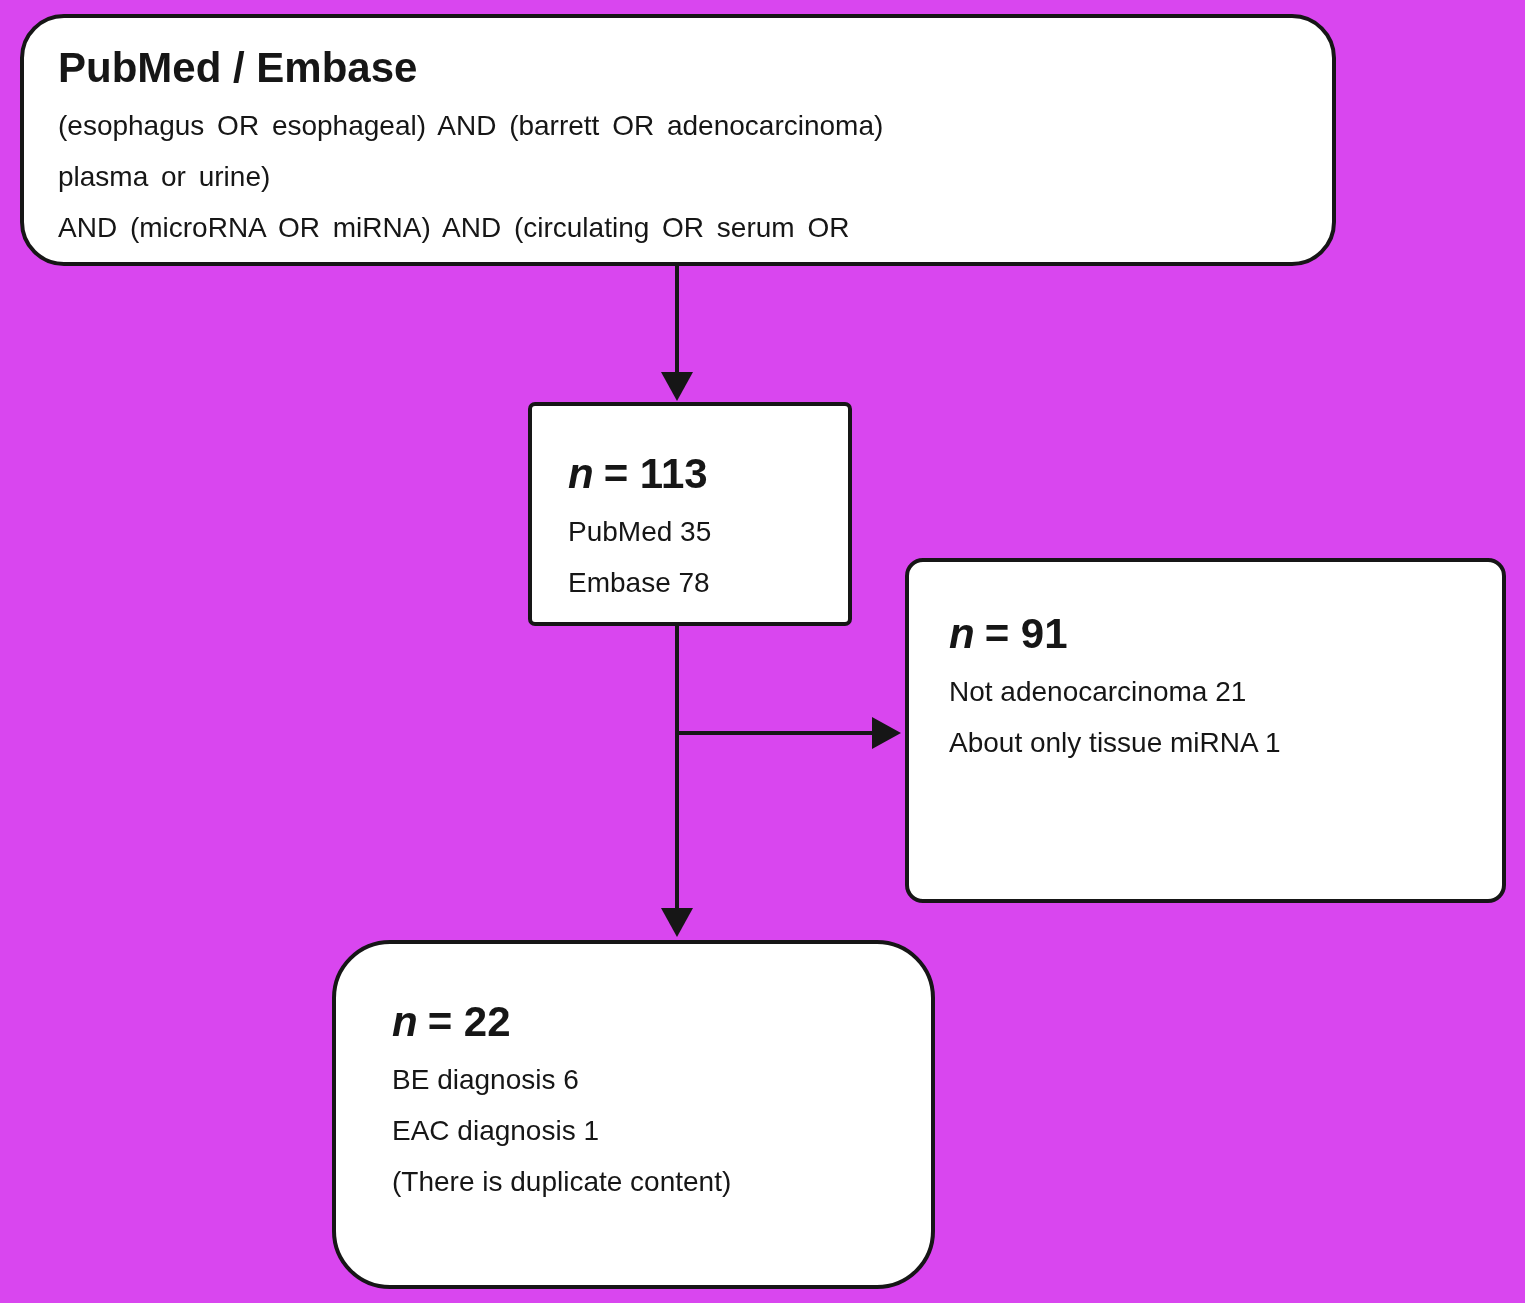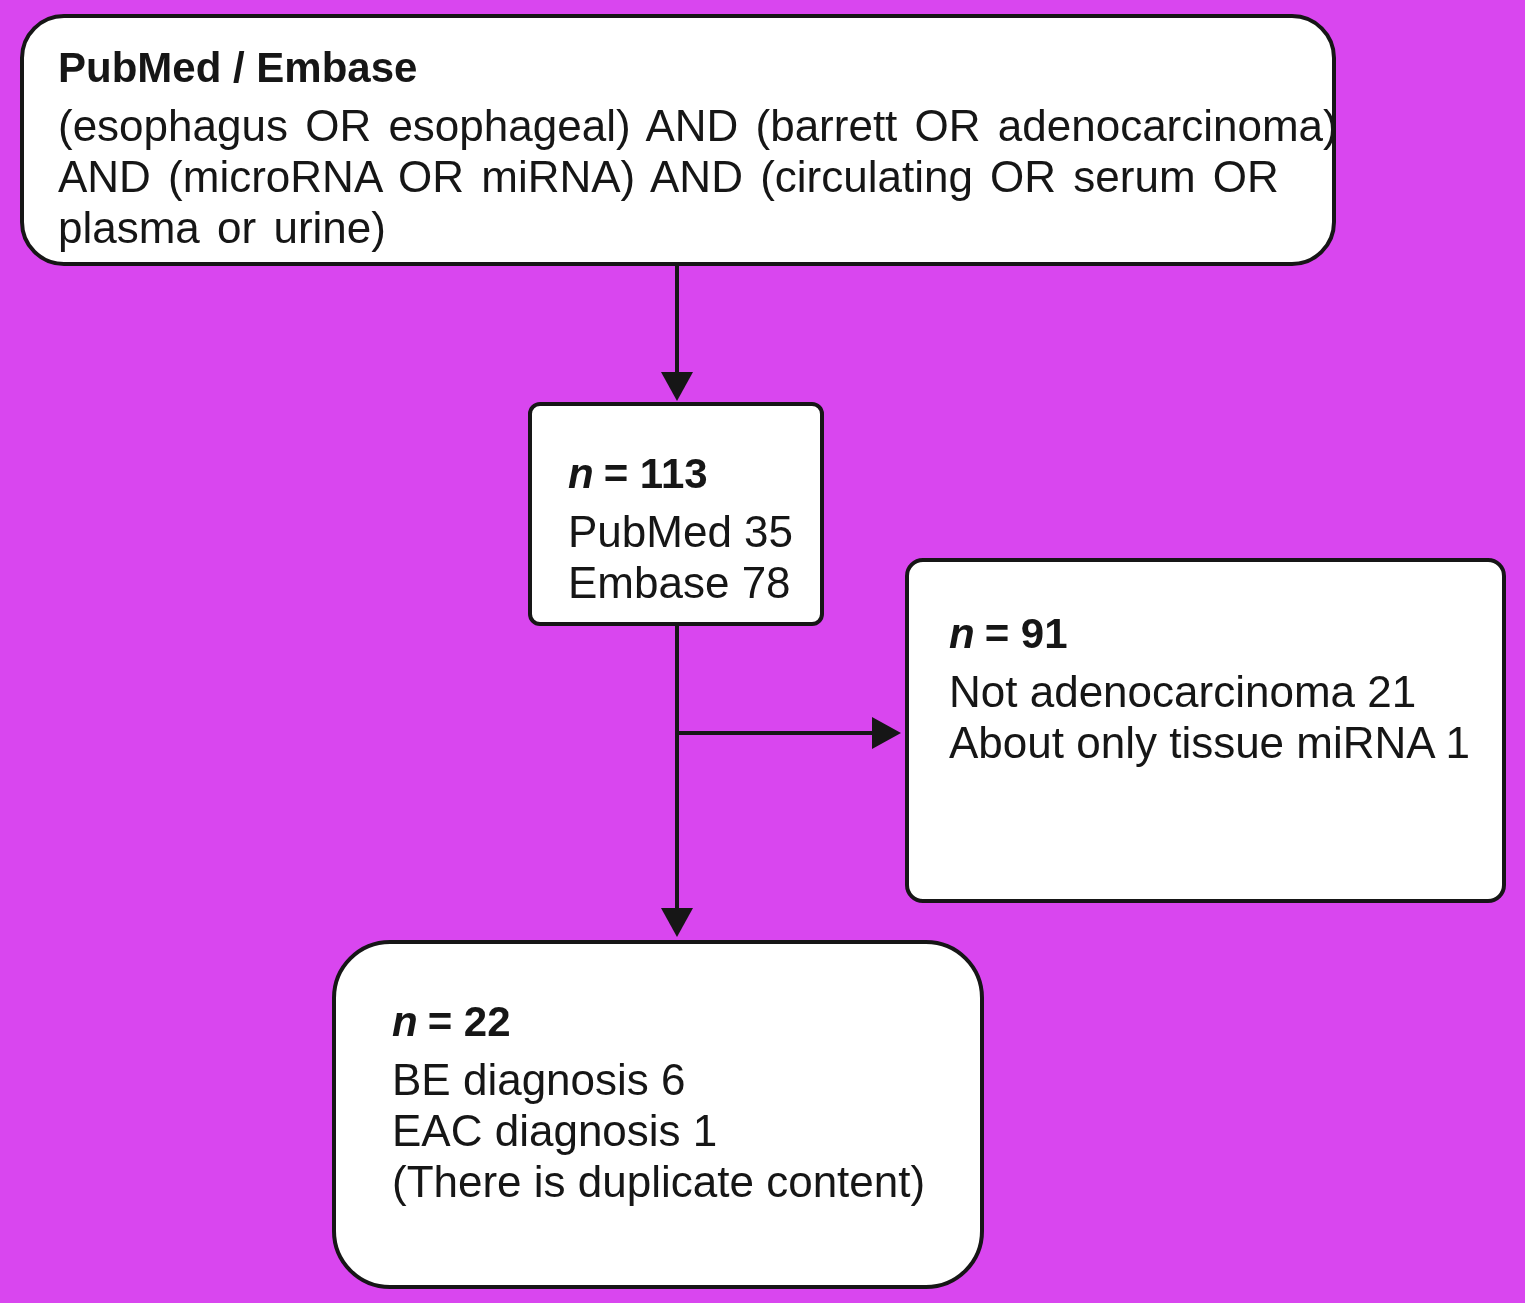--- a/index.html
+++ b/index.html
@@ -28,53 +28,53 @@
     font-weight: 700;
     line-height: 52px;
     white-space: nowrap;
   }
   .n-sym {
     font-style: italic;
     font-weight: 700;
     margin-right: 10px;
   }
   .box-line {
-    font-size: 44px;
+    font-size: 28px;
     line-height: 51px;
     white-space: nowrap;
   }
   
   #box-source {
     left: 20px; top: 14px;
     width: 1316px; height: 252px;
     border-radius: 44px;
     padding: 24px 30px 0 34px;
   }
   #box-source .box-line { word-spacing: 5px; }
   #box-source .box-title { margin-bottom: 6px; }
 
   #box-identified {
     left: 528px; top: 402px;
-    width: 296px; height: 224px;
-    border-radius: 12px;
+    width: 324px; height: 224px;
+    border-radius: 7px;
     padding: 42px 0 0 36px;
   }
   #box-identified .box-title { margin-bottom: 6px; }
 
   #box-excluded {
     left: 905px; top: 558px;
     width: 601px; height: 345px;
     border-radius: 18px;
     padding: 46px 0 0 40px;
   }
   #box-excluded .box-title { margin-bottom: 6px; }
 
   #box-included {
     left: 332px; top: 940px;
-    width: 652px; height: 349px;
+    width: 603px; height: 349px;
     border-radius: 58px;
     padding: 52px 0 0 56px;
   }
   #box-included .box-title { margin-bottom: 6px; }
 
   
   .vline {
     position: absolute;
     width: 4px;
     background: #161616;
@@ -106,22 +106,22 @@
   #conn3-head { left: 872px; top: 717px; }
 </style>
 </head>
 <body>
 
 <div class="stage">
 
   <div class="box" id="box-source">
     <div class="box-title">PubMed / Embase</div>
     <div class="box-line">(esophagus OR esophageal) AND (barrett OR adenocarcinoma)</div>
+    <div class="box-line">plasma or urine)</div>
     <div class="box-line">AND (microRNA OR miRNA) AND (circulating OR serum OR</div>
-    <div class="box-line">plasma or urine)</div>
   </div>
 
   <div class="vline" id="conn1-line"></div>
   <div class="arrow-down" id="conn1-head"></div>
 
   <div class="box" id="box-identified">
     <div class="box-title"><span class="n-sym">n</span><span>= 113</span></div>
     <div class="box-line">PubMed 35</div>
     <div class="box-line">Embase 78</div>
   </div>

